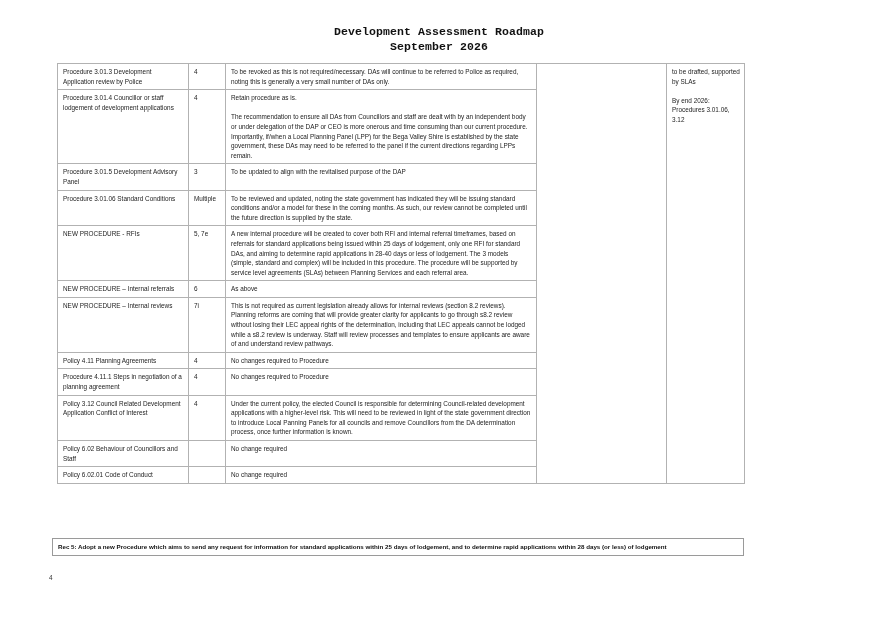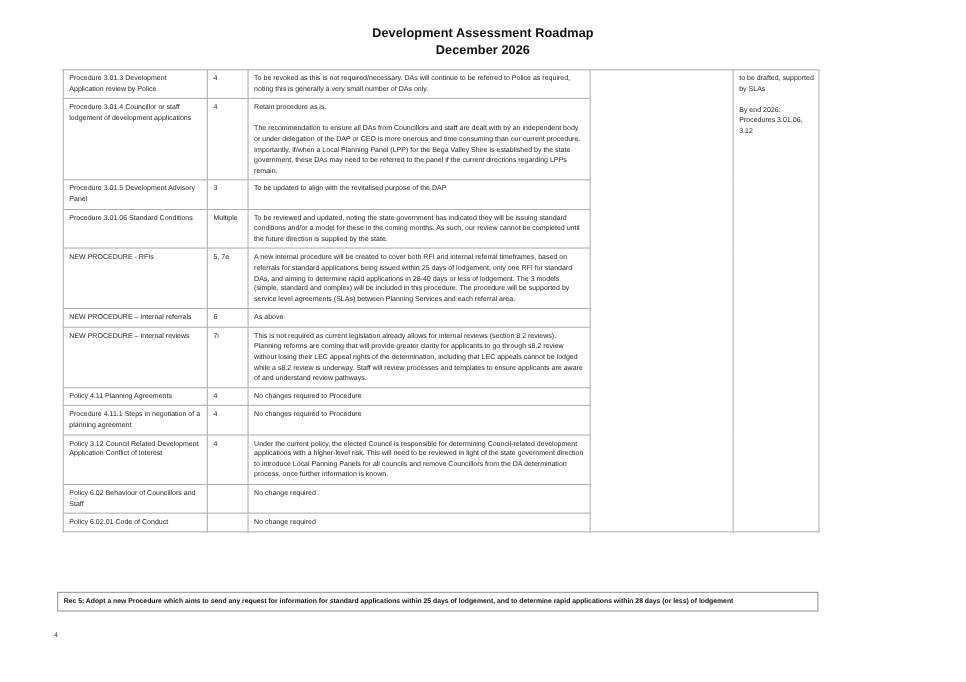--- a/index.html
+++ b/index.html
@@ -22,20 +22,21 @@
     background: #ffffff;
   }
 
   
   .doc-header {
     position: absolute;
     left: 0;
     top: 24px;
     width: 878px;
     text-align: center;
+    font-family: Liberation Mono, monospace;
   }
   .doc-title {
     font-size: 11.5px;
     font-weight: bold;
     letter-spacing: 0.1px;
     line-height: 15px;
     color: #111;
   }
   .doc-subtitle {
     font-size: 11.5px;
@@ -95,21 +96,21 @@
     color: #333;
   }
 </style>
 </head>
 <body>
 
 <div class="page">
 
   <div class="doc-header">
     <div class="doc-title">Development Assessment Roadmap</div>
-    <div class="doc-subtitle">December 2026</div>
+    <div class="doc-subtitle">September 2026</div>
   </div>
 
   <table class="main-table">
     <colgroup>
       <col class="col-policy">
       <col class="col-rec">
       <col class="col-comment">
       <col class="col-blank">
       <col class="col-time">
     </colgroup>

